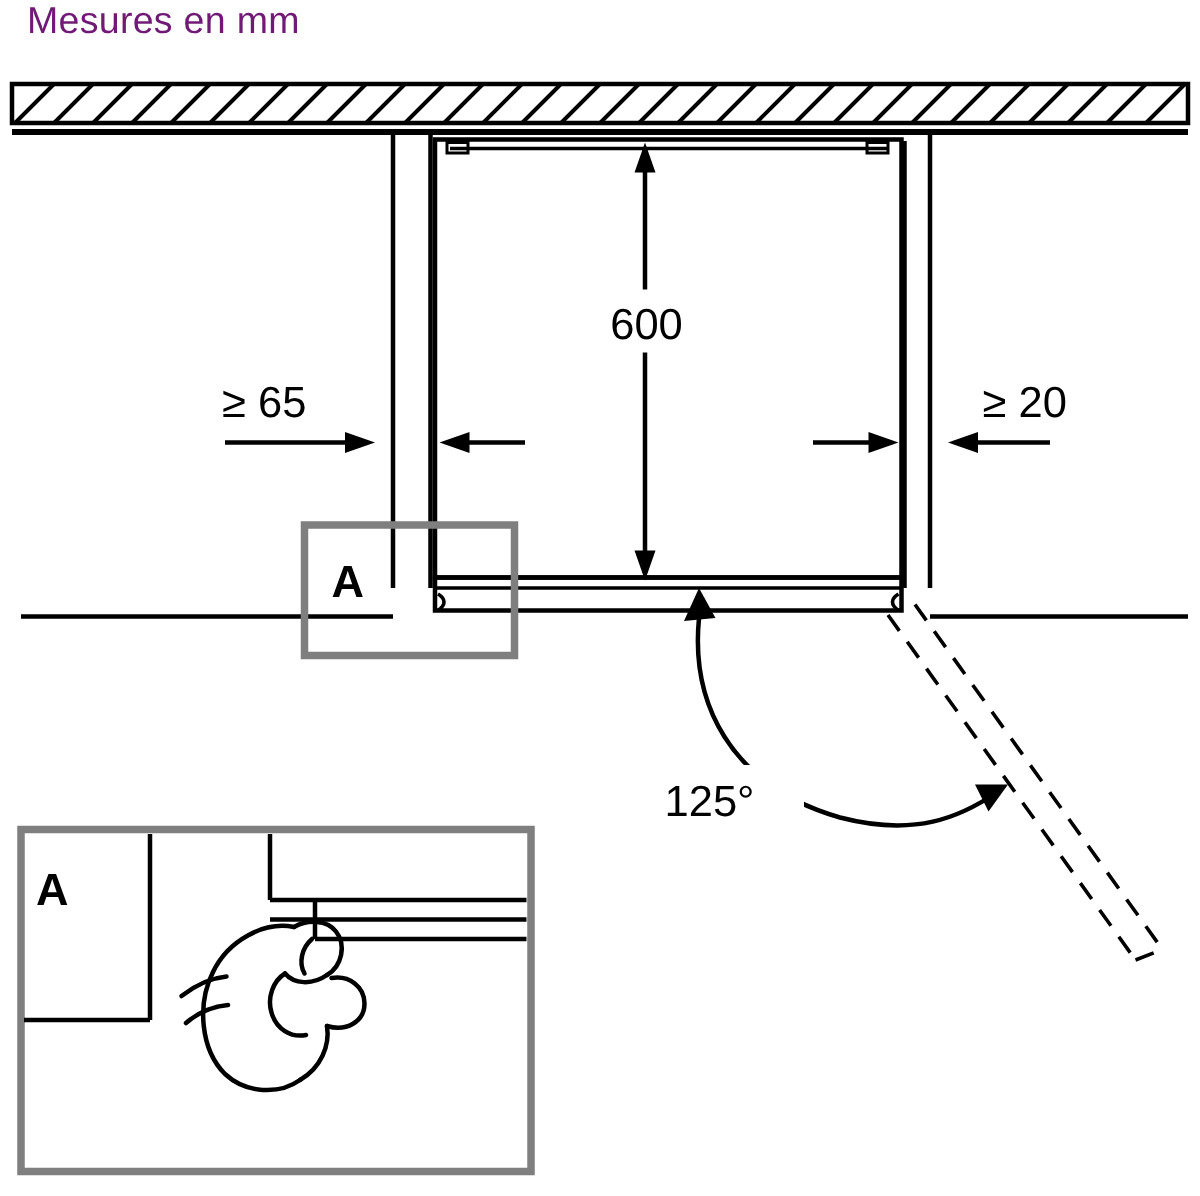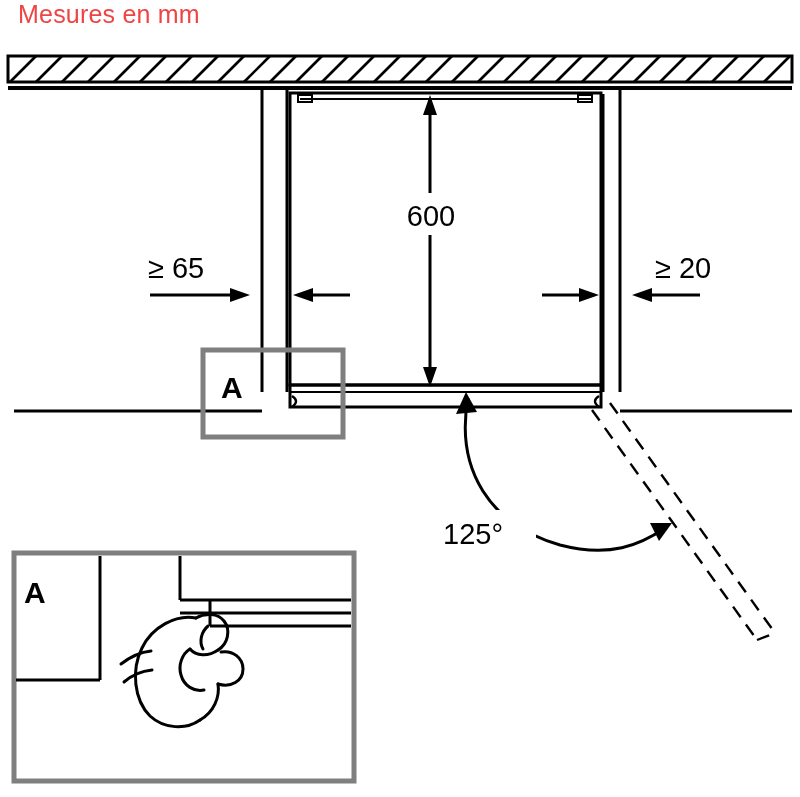--- a/index.html
+++ b/index.html
@@ -18,21 +18,21 @@
     position: relative;
     width: 800px;
     height: 797px;
   }
   .title {
     position: absolute;
     left: 18px;
     top: 0px;
     font-size: 25px;
     letter-spacing: 0.2px;
-    color: #ef4444;
+    color: #701a75;
     white-space: nowrap;
   }
   svg.figure {
     position: absolute;
     left: 0;
     top: 0;
     width: 800px;
     height: 797px;
   }
   .lbl {

